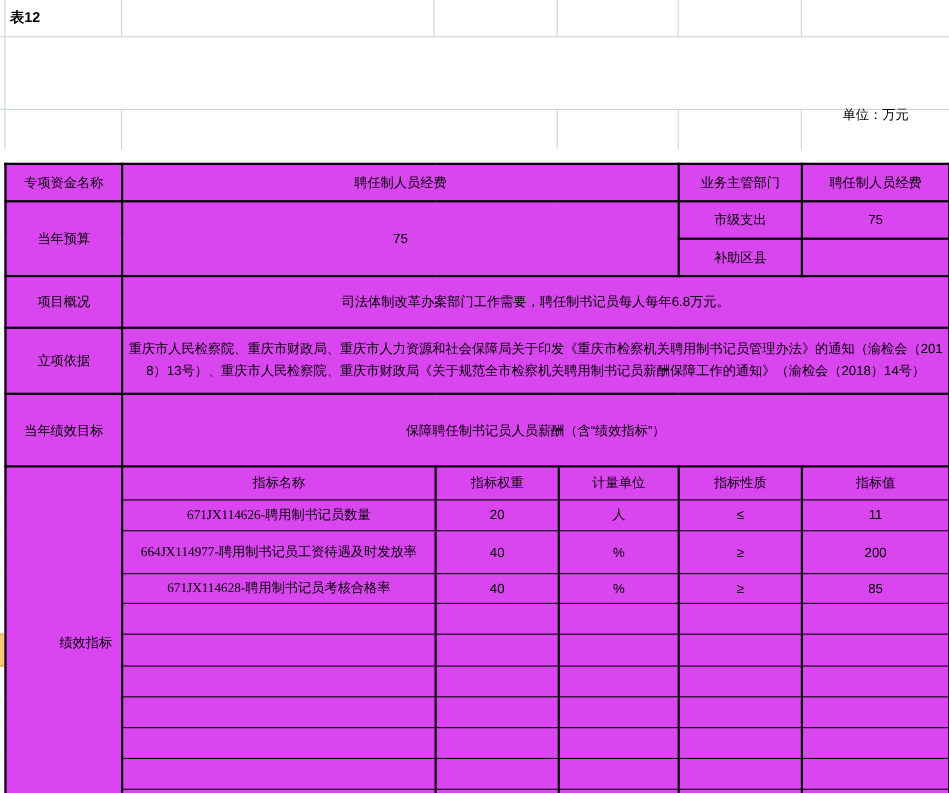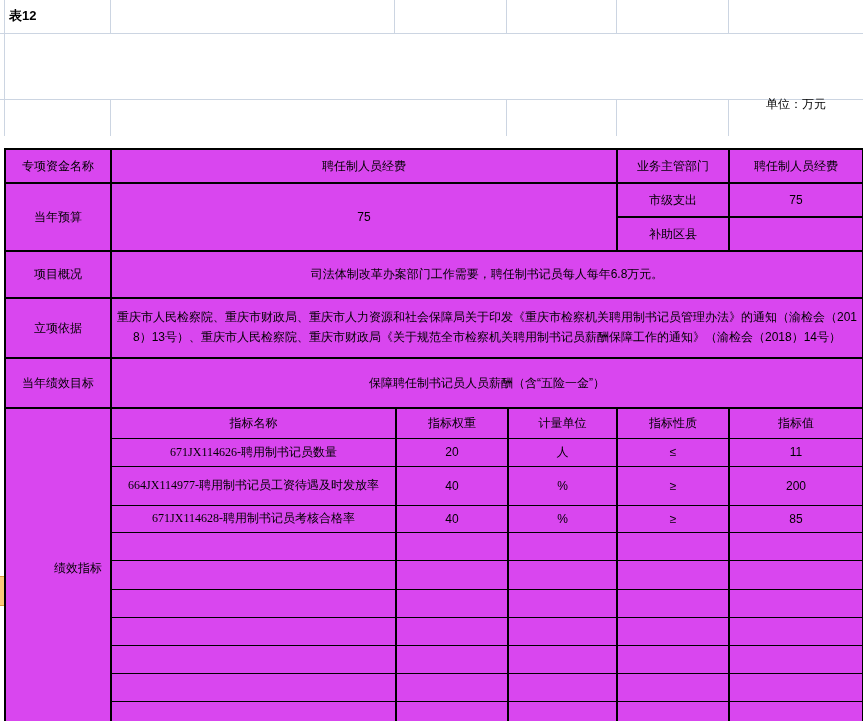--- a/index.html
+++ b/index.html
@@ -99,23 +99,23 @@
         <td></td>
       </tr>
       <tr style="height:47px">
         <td class="lbl">项目概况</td>
         <td colspan="5">司法体制改革办案部门工作需要，聘任制书记员每人每年6.8万元。</td>
       </tr>
       <tr style="height:60px">
         <td class="lbl">立项依据</td>
         <td colspan="5" class="longtext">重庆市人民检察院、重庆市财政局、重庆市人力资源和社会保障局关于印发《重庆市检察机关聘用制书记员管理办法》的通知（渝检会（2018）13号）、重庆市人民检察院、重庆市财政局《关于规范全市检察机关聘用制书记员薪酬保障工作的通知》（渝检会（2018）14号）</td>
       </tr>
-      <tr style="height:50px">
+      <tr style="height:66px">
         <td class="lbl">当年绩效目标</td>
-        <td colspan="5">保障聘任制书记员人员薪酬（含“五险一金”）</td>
+        <td colspan="5">保障聘任制书记员人员薪酬（含“绩效指标”）</td>
       </tr>
       <tr class="sub sub-top" style="height:30px">
         <td rowspan="11" class="lbl" style="border-bottom-width:2px;border-top-width:2px;padding-left:44px;">绩效指标</td>
         <td>指标名称</td>
         <td>指标权重</td>
         <td>计量单位</td>
         <td>指标性质</td>
         <td>指标值</td>
       </tr>
       <tr class="sub" style="height:28px">

